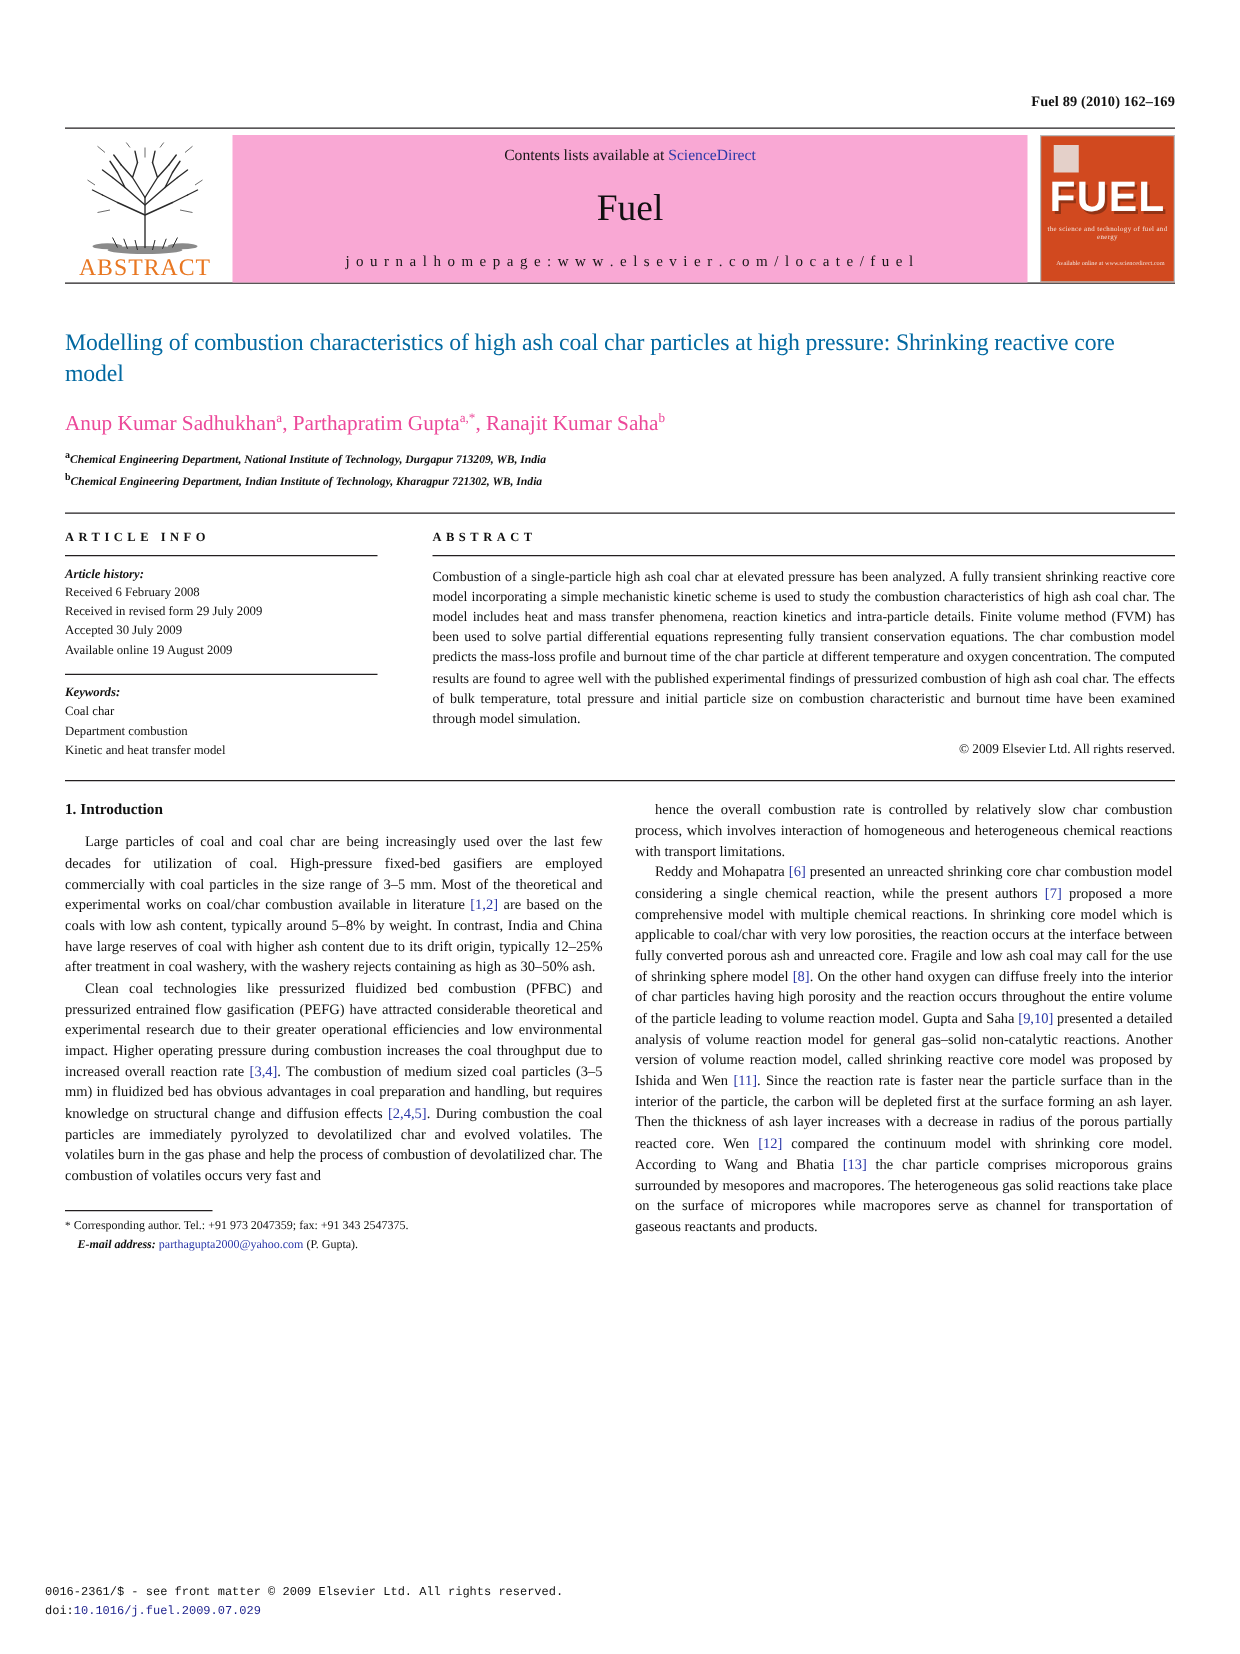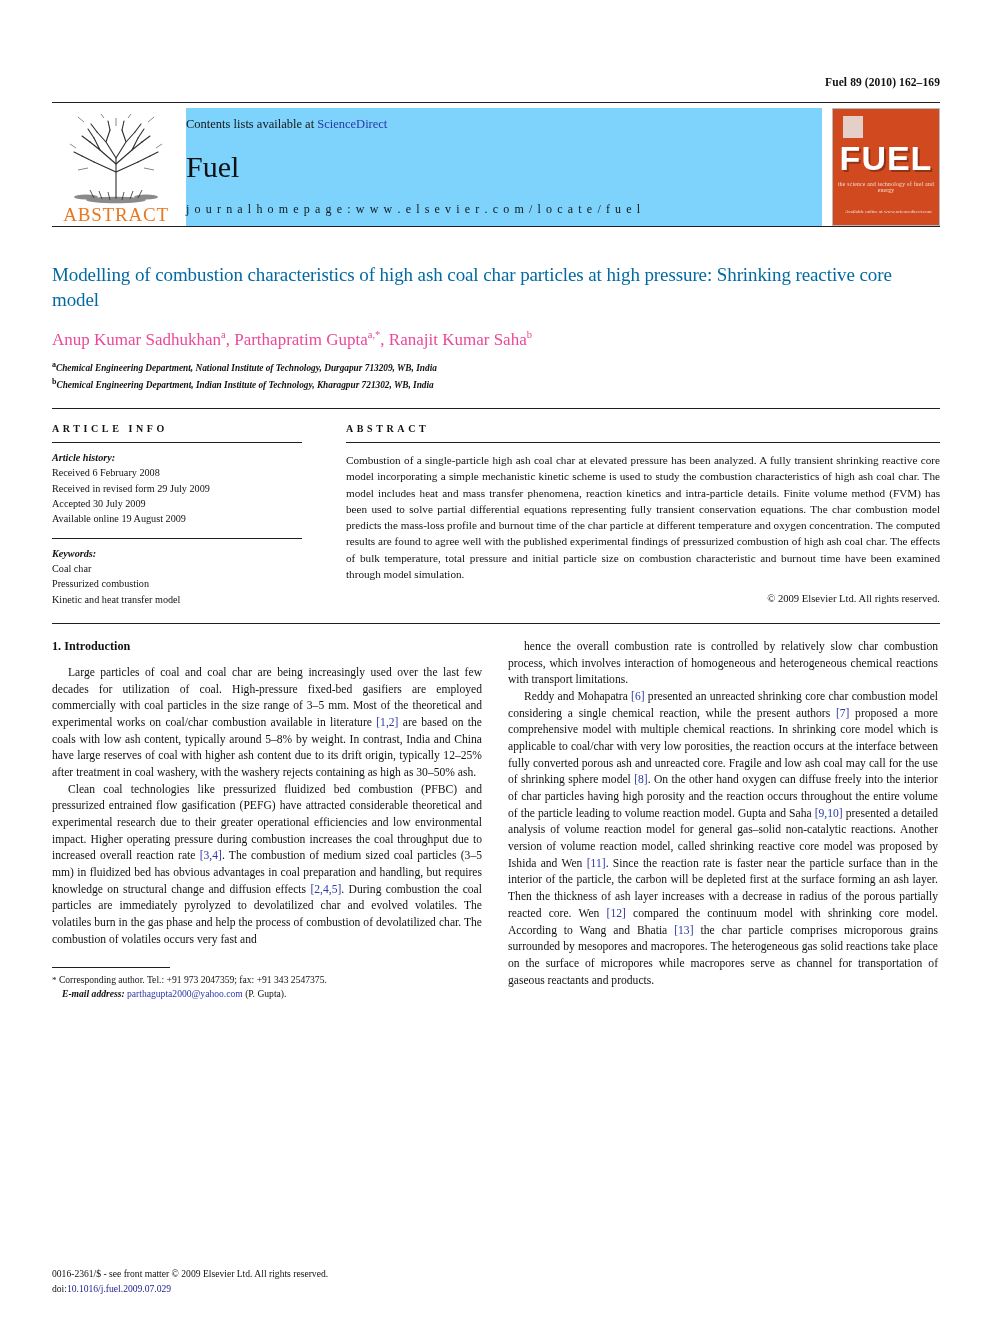--- a/index.html
+++ b/index.html
@@ -33,22 +33,22 @@
     display: flex; flex-direction: column; align-items: center; justify-content: flex-end;
     padding-bottom: 2px;
   }
   .tree-svg { display:block; }
   .elsevier-word {
     font-family: "Liberation Serif", serif;
     font-size: 19px; letter-spacing: .8px; color: #e87722;
     line-height: 1; margin-top: 1px;
   }
   .contents-box {
-    flex: 1 1 auto; background: #7dd3fc;
-    display: flex; flex-direction: column; align-items: flex-start; justify-content: space-between;
+    flex: 1 1 auto; background: #f9a8d4;
+    display: flex; flex-direction: column; align-items: center; justify-content: space-between;
     padding: 9px 0 9px 0; margin: 0 10px 0 6px;
   }
   .contents-line { font-size: 12.5px; color:#161616; }
   .contents-line .sd { color:#2b38a8; }
   .journal-name {
     font-size: 30px; font-family:"Liberation Serif", serif; color:#111; line-height:1;
     margin: 2px 0 2px 0;
   }
   .homepage-line { font-size: 12px; letter-spacing: 1.1px; color:#161616; }
   .cover-thumb {
@@ -128,22 +128,22 @@
   .cite { color:#2b38a8; }
   .foot-rule { border-top: .9px solid #231f20; width: 118px; margin: 18px 0 5px 0; }
   .footnote { font-size: 9.6px; line-height: 1.55; color:#111; }
   .footnote .star { font-size: 9px; }
   .footnote .ital { font-style: italic; font-weight:bold; }
   .footnote a.mail { color:#2b38a8; text-decoration: none; }
   .footnote .indent { padding-left: 10px; display:block; }
 
   
   .page-footer {
-    position: absolute; left: 52px; bottom: 26px; width: 430px;
-    font-size: 9.6px; line-height: 1.55; color:#111;
+    position: absolute; left: 36px; bottom: 26px; width: 430px;
+    font-size: 9.6px; line-height: 1.55; color:#111;font-family:Liberation Mono, monospace;
   }
   .page-footer .doi { color:#1b1f8c; }
 </style>
 </head>
 <body>
 
 <div class="page">
 
   <div class="running-head">Fuel 89 (2010) 162–169</div>
 
@@ -224,21 +224,21 @@
         <div>Received 6 February 2008</div>
         <div>Received in revised form 29 July 2009</div>
         <div>Accepted 30 July 2009</div>
         <div>Available online 19 August 2009</div>
       </div>
       <div class="kw-block">
         <div class="info-rule"></div>
         <div class="info-body">
           <div class="lbl">Keywords:</div>
           <div>Coal char</div>
-          <div>Pressurized combustion</div>
+          <div>Department combustion</div>
           <div>Kinetic and heat transfer model</div>
         </div>
       </div>
     </div>
 
     <div class="col-abs">
       <div class="sec-head">ABSTRACT</div>
       <div class="abstract-rule"></div>
       <div class="abstract-text">Combustion of a single-particle high ash coal char at elevated pressure has been analyzed. A fully transient shrinking reactive core model incorporating a simple mechanistic kinetic scheme is used to study the combustion characteristics of high ash coal char. The model includes heat and mass transfer phenomena, reaction kinetics and intra-particle details. Finite volume method (FVM) has been used to solve partial differential equations representing fully transient conservation equations. The char combustion model predicts the mass-loss profile and burnout time of the char particle at different temperature and oxygen concentration. The computed results are found to agree well with the published experimental findings of pressurized combustion of high ash coal char. The effects of bulk temperature, total pressure and initial particle size on combustion characteristic and burnout time have been examined through model simulation.</div>
       <div class="copyright">© 2009 Elsevier Ltd. All rights reserved.</div>

